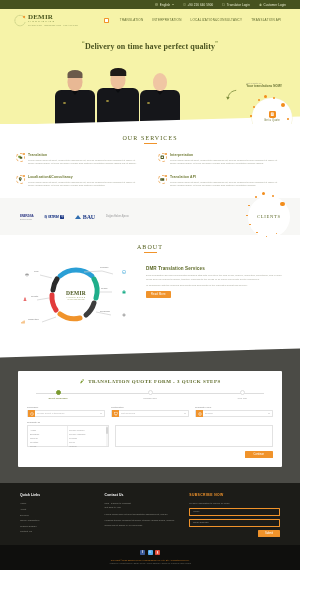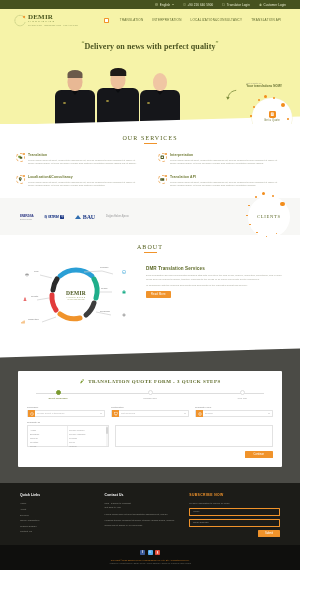--- a/index.html
+++ b/index.html
@@ -250,21 +250,21 @@
         </span>
       <a href="#">TRANSLATION</a>
       <a href="#">INTERPRETATION</a>
       <a href="#">LOCALIZATION&amp;CONSULTANCY</a>
       <a href="#">TRANSLATION API</a>
     </div>
   </div>
 
   <div class="hero">
     <div class="hero-quote">
-      <h1><span class="qm">“</span><span>Delivery on news with perfect quality</span><span class="qm">”</span></h1>
+      <h1><span class="qm">“</span><span>Delivery on time have perfect quality</span><span class="qm">”</span></h1>
     </div>
 
     <div class="team">
 
       <div class="person" style="left:2px;width:42px;height:58px;">
         <div class="p-body" style="width:40px;height:34px;"></div>
         <div class="p-collar" style="bottom:29px;"></div>
         <div class="p-head" style="bottom:33px;width:15px;height:19px;background:#e8b894;"></div>
         <div class="hairL" style="bottom:46px;left:50%;transform:translateX(-50%);width:15px;height:8px;background:#6b5a4a;"></div>
         <div class="p-logo" style="bottom:20px;left:9px;"></div>

